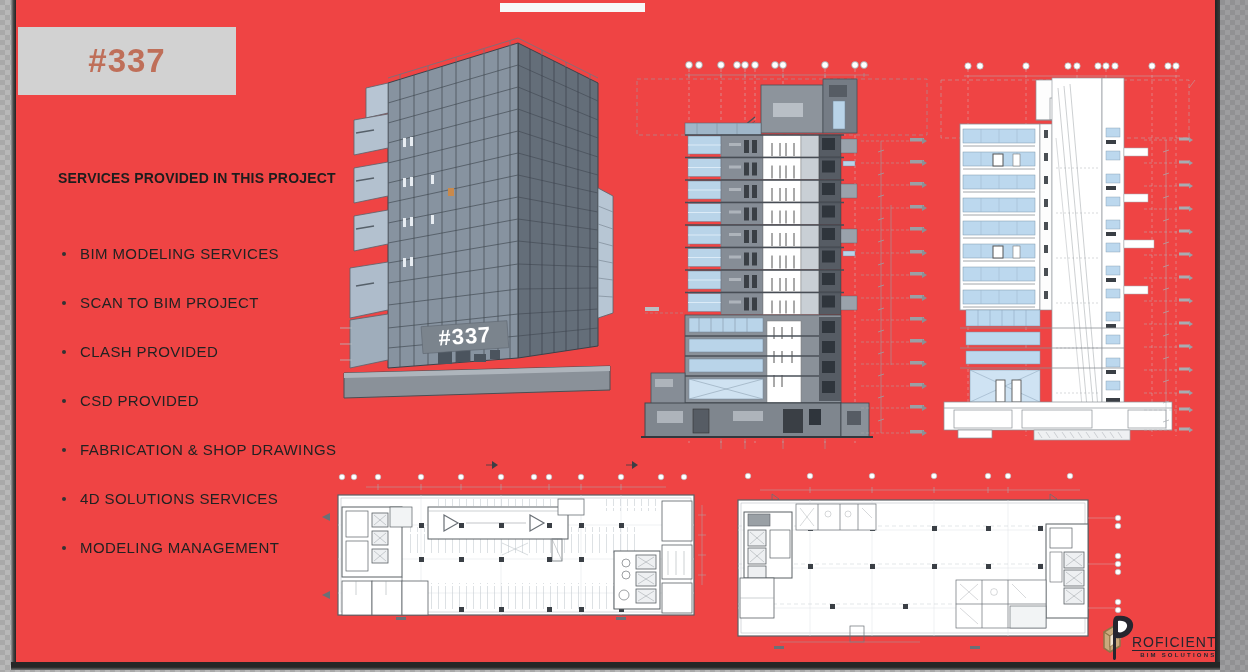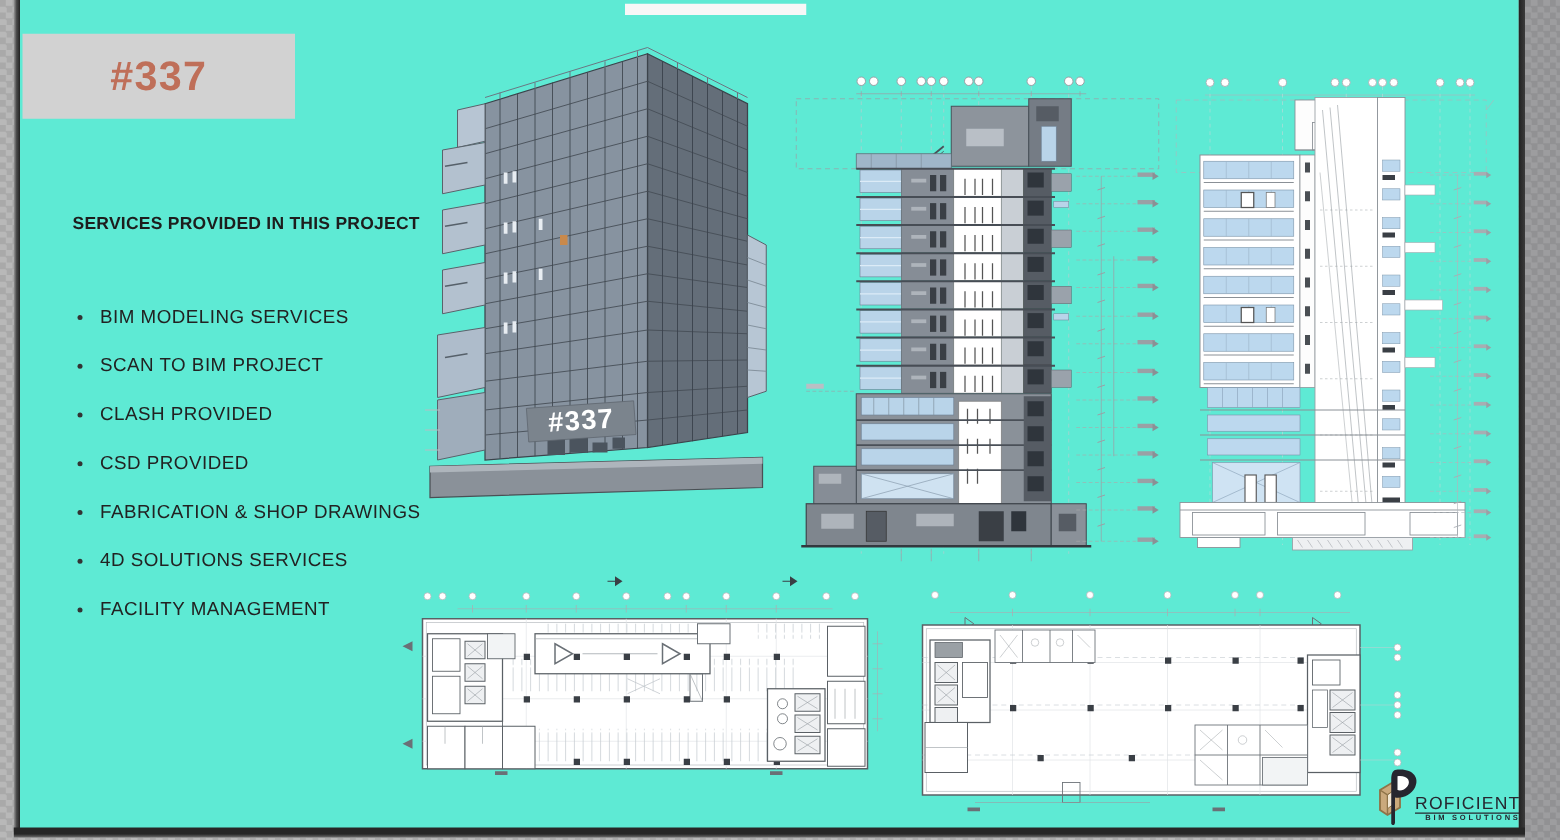--- a/index.html
+++ b/index.html
@@ -6,21 +6,21 @@
   html,body { width:1248px; height:672px; overflow:hidden;
     font-family:"Liberation Sans", sans-serif; }
   body {
     position:relative;
     background-color:#adadad;
     background-image:conic-gradient(#b8b8b8 0 25%, #a9a9a9 0 50%, #b8b8b8 0 75%, #a9a9a9 0);
     background-size:10px 10px;
   }
   .slide {
     position:absolute; left:16px; top:0; width:1199px; height:663px;
-    background:#5eead4;
+    background:#ef4444;
   }
   .edge-left {
     position:absolute; left:11px; top:0; width:5px; height:663px;
     background:linear-gradient(to right,#9a9a9a,#4a4a4a 45%,#222222);
   }
   .edge-right {
     position:absolute; left:1215px; top:0; width:5px; height:665px;
     background:linear-gradient(to right,#222222,#3a3a3a);
   }
   .edge-bottom {
@@ -39,21 +39,21 @@
   .header-box .num {
     font-size:33px; font-weight:bold; color:#bf6f59; letter-spacing:1px;
   }
   
   .services-title {
     position:absolute; left:42px; top:170px;
     font-size:14px; font-weight:bold; color:#1d1d1d; letter-spacing:0.2px;
   }
   .services-list {
     position:absolute; left:46px; top:245px; list-style:none;
-    display:flex; flex-direction:column; gap:22px;
+    display:flex; flex-direction:column; gap:32px;
   }
   .services-list li {
     font-size:15px; color:#222; letter-spacing:0.4px; display:flex; align-items:center;
   }
   .services-list li .dot {
     width:4px; height:4px; border-radius:50%; background:#333;
     margin-right:14px; flex:0 0 auto;
   }
   
   .drawing { position:absolute; }
@@ -106,21 +106,21 @@
     <li>
         <span class="dot"></span>
         <span>FABRICATION &amp; SHOP DRAWINGS</span>
       </li>
     <li>
         <span class="dot"></span>
         <span>4D SOLUTIONS SERVICES</span>
       </li>
     <li>
         <span class="dot"></span>
-        <span>FACILITY MANAGEMENT</span>
+        <span>MODELING MANAGEMENT</span>
       </li>
   </ul>
 
   <svg class="drawing" style="left:324px; top:28px;" width="290" height="382" viewBox="0 0 290 382">
 
     <polygon points="4,345 270,338 270,362 4,370" fill="#8a9199" stroke="#4a4f54" stroke-width="1"></polygon>
     <polygon points="4,345 270,338 270,343 4,350" fill="#aeb5bc" stroke="none"></polygon>
 
     <polygon points="178,15 258,55 258,318 178,330" fill="#646e79" stroke="#3c434b" stroke-width="1"></polygon>
     <g stroke="#49515a" stroke-width="0.8">

